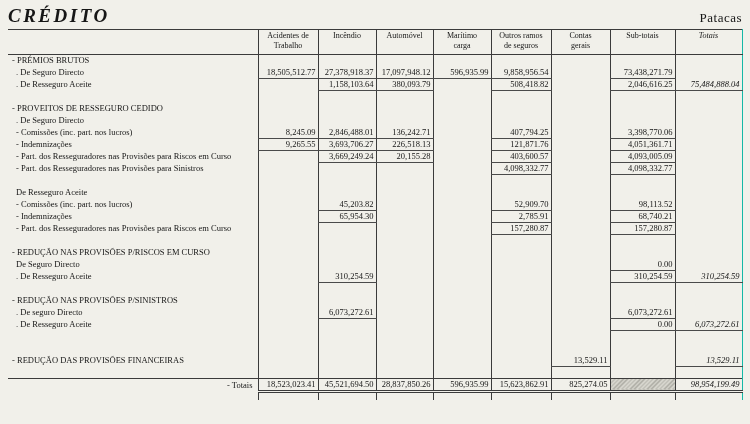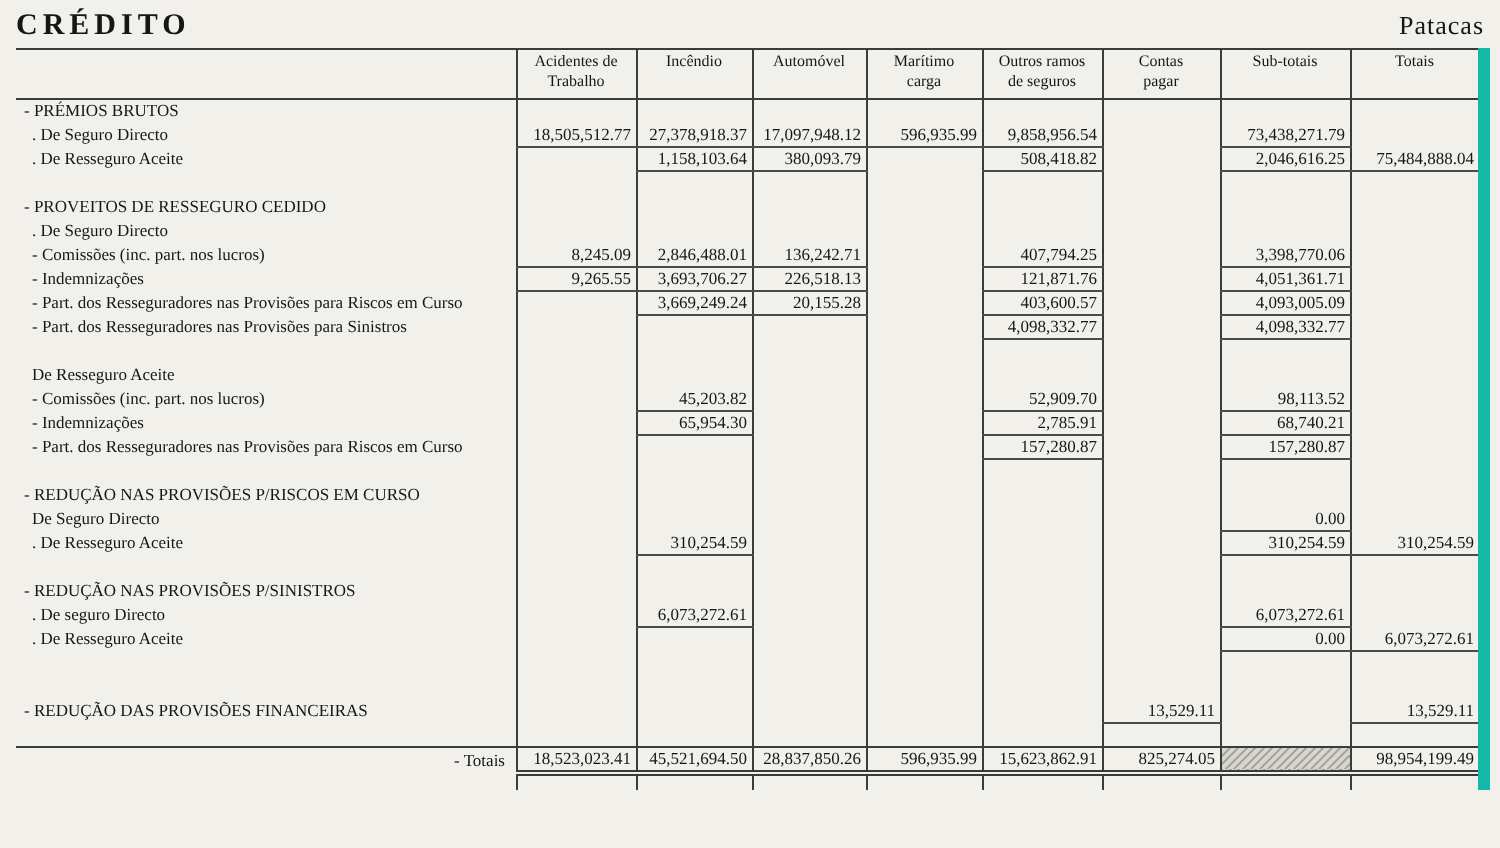--- a/index.html
+++ b/index.html
@@ -6,34 +6,34 @@
   html, body { margin: 0; padding: 0; }
   body {
     width: 750px; height: 424px;
     background: #f1f0ea;
     font-family: "Liberation Serif", serif;
     color: #161616;
     overflow: hidden;
   }
   .page { padding: 5px 8px 0 8px; }
   .topbar { display: flex; justify-content: space-between; align-items: baseline; }
-  .title { font-size: 15px; font-weight: 700; letter-spacing: 2.5px; }
+  .title { font-size: 19px; font-weight: 700; letter-spacing: 2.5px; font-style: italic; }
   .currency { font-size: 13px; letter-spacing: .5px; }
 
   table.ledger { border-collapse: collapse; table-layout: fixed; width: 734px; margin-top: 2px; }
   .ledger th {
     font-weight: 400; font-size: 8px; line-height: 1.3;
     text-align: center; vertical-align: top;
     padding: 1px 0 2px;
     white-space: pre-line;
     border-top: 1px solid #3b3b3b;
     border-bottom: 1px solid #3b3b3b;
   }
   .ledger th + th { border-left: 1px solid #3b3b3b; }
-  .ledger th:last-child, .ledger td:last-child { border-right: 6px solid #14b8a6; }
+  .ledger th:last-child, .ledger td:last-child { border-right: 1px solid #14b8a6; font-style: italic; }
 
   .ledger td {
     font-size: 8.5px; height: 12px; line-height: 11px;
     padding: 0 2px 0 0;
     vertical-align: bottom;
     white-space: nowrap; overflow: hidden;
   }
   .ledger td.lbl { text-align: left; padding-left: 4px; }
   .ledger td.num { text-align: right; border-left: 1px solid #3b3b3b; }
   .ledger td.filled { border-bottom: 1px solid #4a4a4a; }
@@ -72,21 +72,21 @@
         <th class="lbl"></th>
       <th>Acidentes de
 Trabalho</th>
           <th>Incêndio</th>
           <th>Automóvel</th>
           <th>Marítimo
 carga</th>
           <th>Outros ramos
 de seguros</th>
           <th>Contas
-pagar</th>
+gerais</th>
           <th>Sub-totais</th>
           <th>Totais</th>
         </tr>
     </thead>
     <tbody>
         <tr class="section">
           <td class="lbl">- PRÉMIOS BRUTOS</td>
           <td class="num"></td>
           <td class="num"></td>
           <td class="num"></td>

